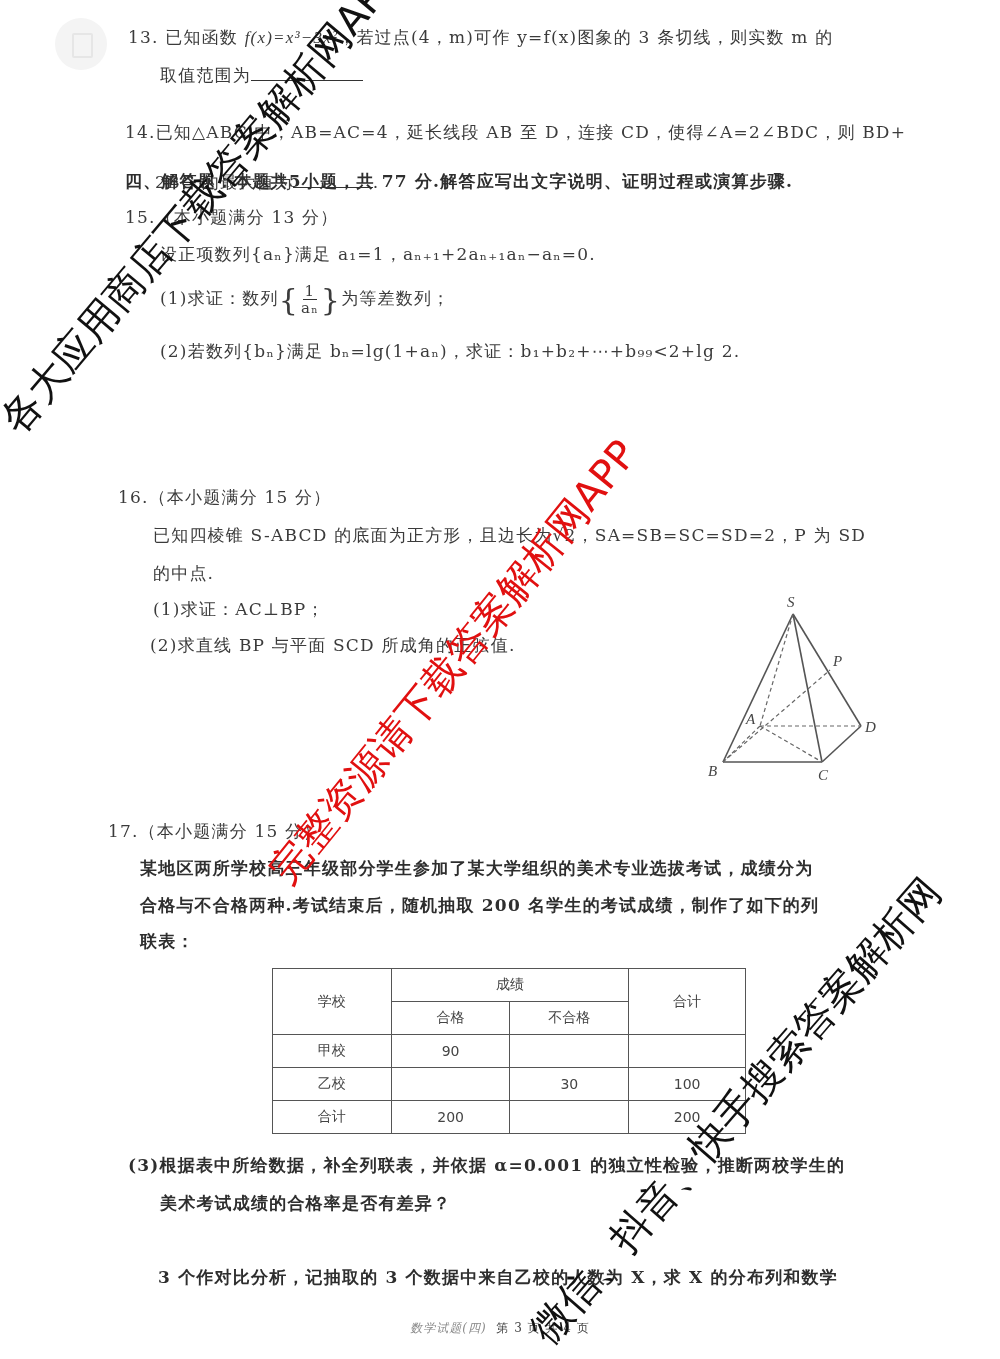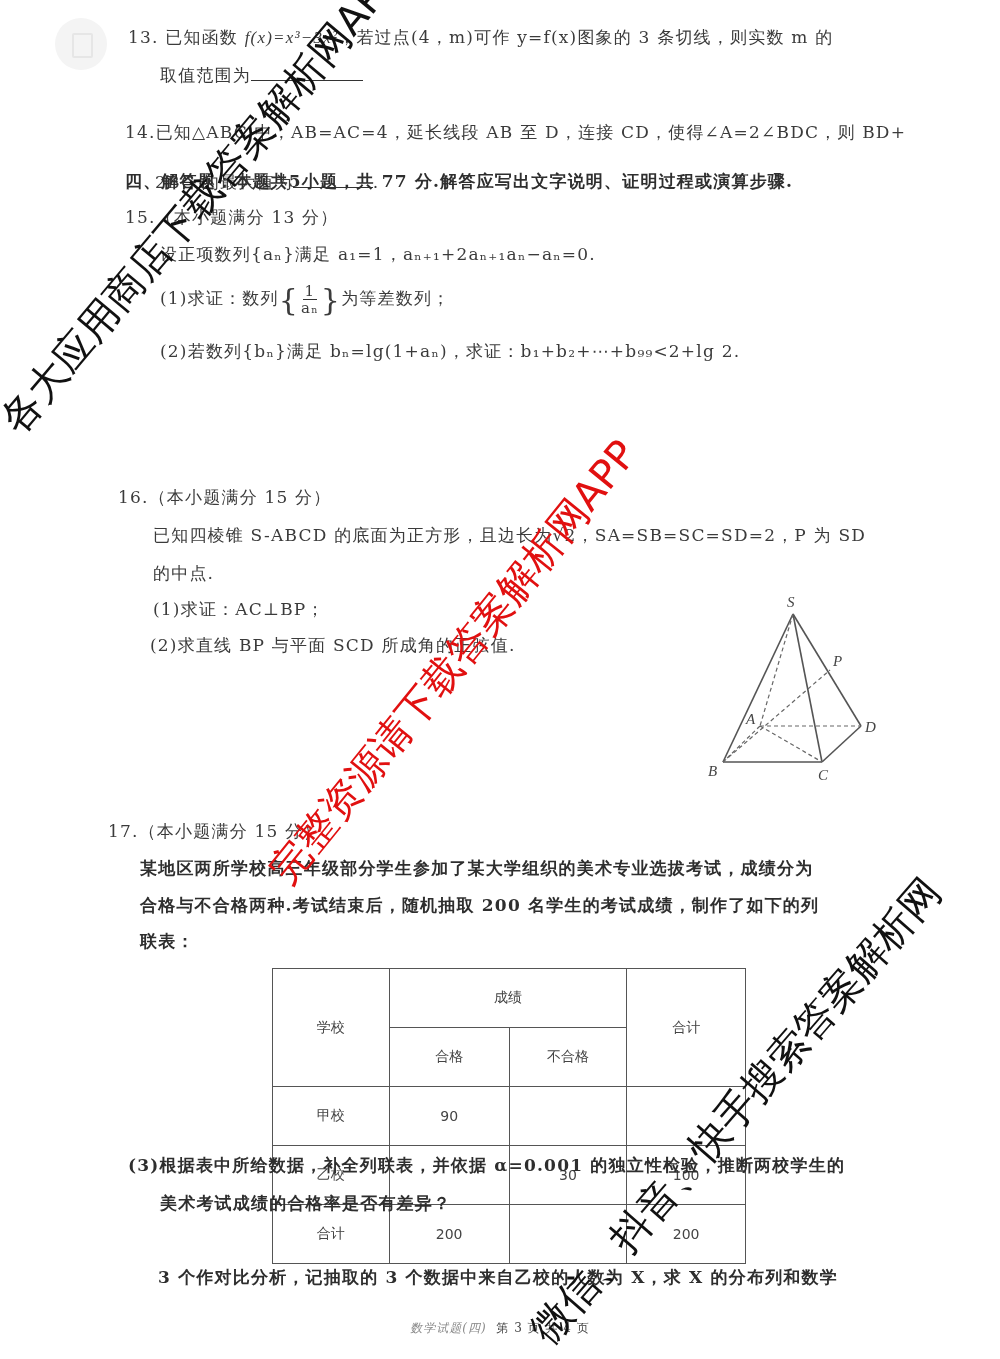--- a/index.html
+++ b/index.html
@@ -39,21 +39,21 @@
   .figure { position: absolute; left: 690px; top: 590px; width: 210px; height: 200px; }
   .figure svg { width: 100%; height: 100%; }
 
   table.ct {
     position: absolute; left: 272px; top: 968px; width: 474px;
     border-collapse: collapse; font-family: "DejaVu Sans", sans-serif;
     font-size: 14px; color: #444;
   }
   table.ct td, table.ct th {
     border: 1.5px solid #555; text-align: center; font-weight: normal;
-    height: 32px; padding: 13px;
+    height: 32px; padding: 0;
   }
 
   .watermark {
     position: absolute; font-family: "DejaVu Sans", sans-serif;
     white-space: nowrap; transform-origin: left bottom; pointer-events: none;
   }
   .wm-black { color: #111; }
   .wm-red { color: #e11010; }
 
   .footer {

